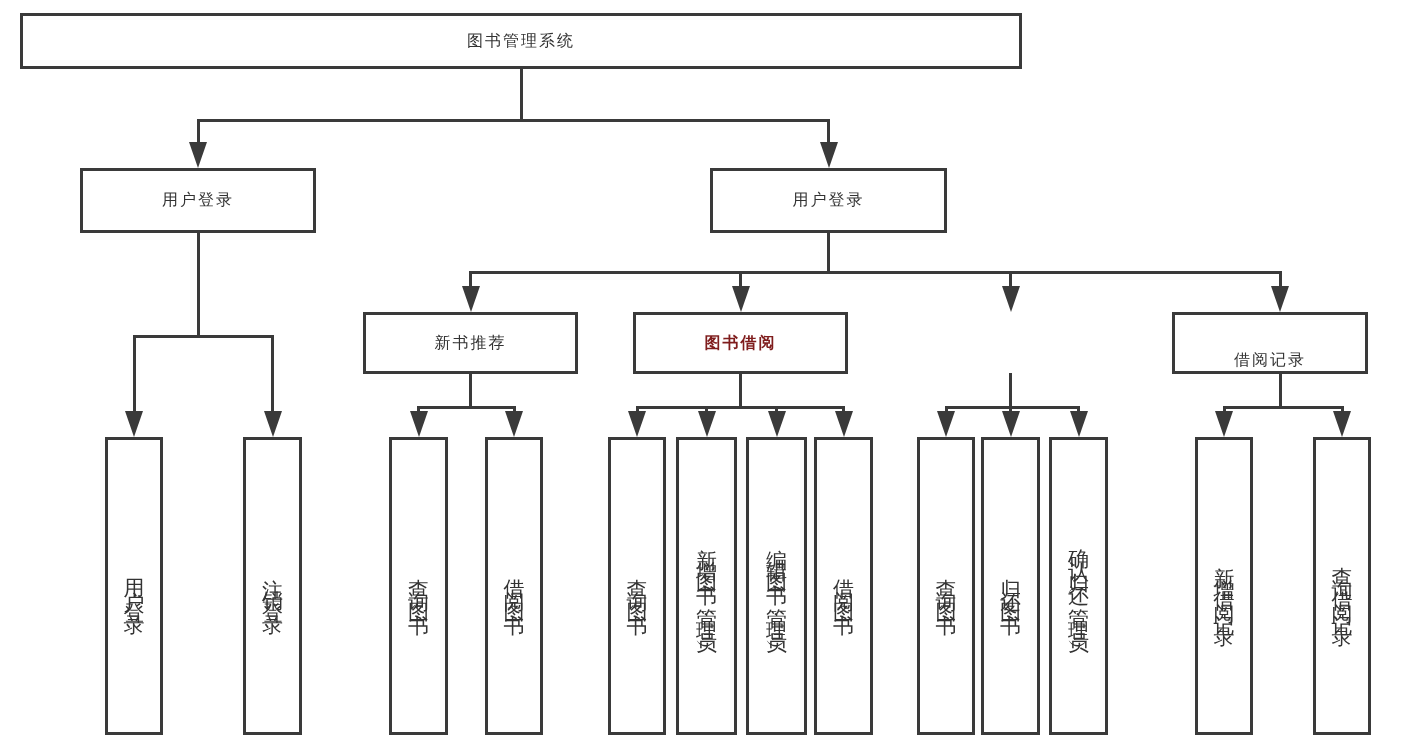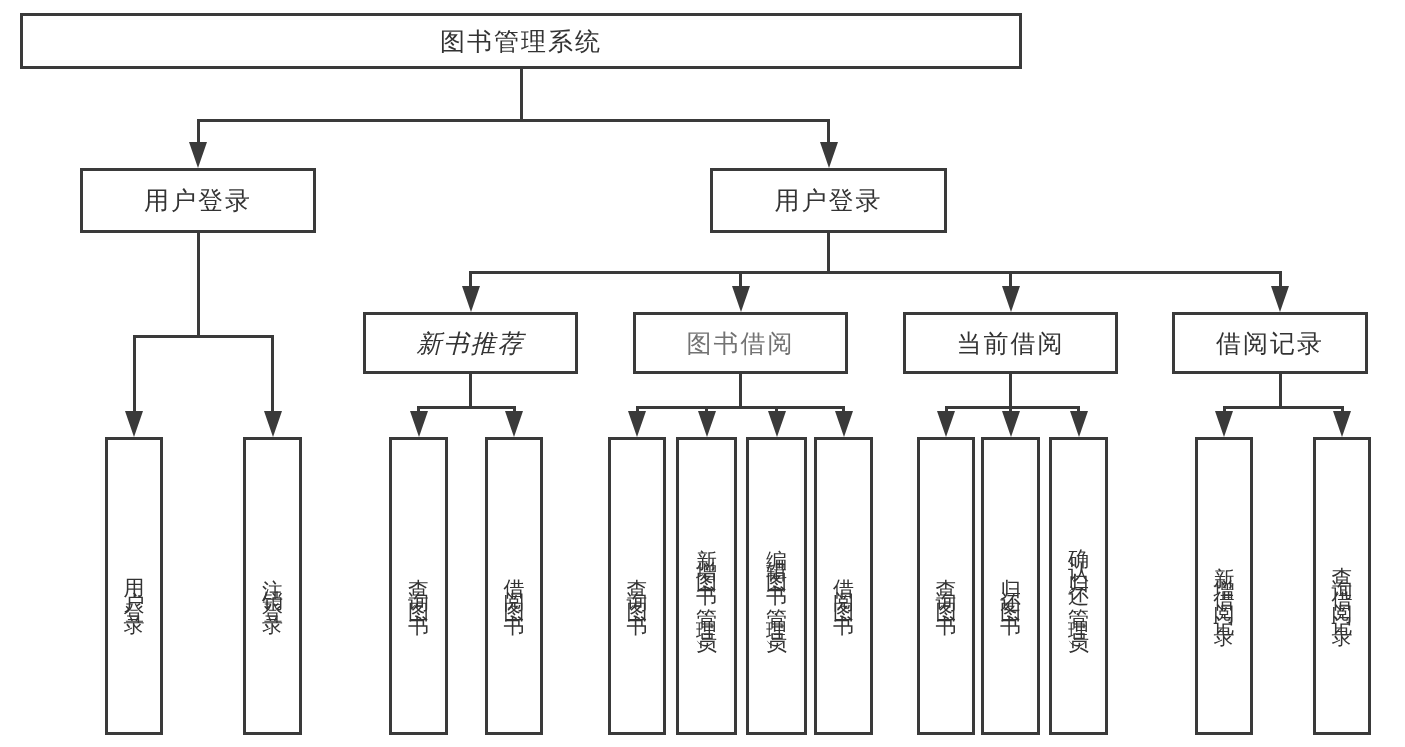--- a/index.html
+++ b/index.html
@@ -15,21 +15,21 @@
     box-sizing:border-box;
     background:#ffffff;
     border:3px solid #3a3a3a;
     display:flex;
     align-items:center;
     justify-content:center;
     z-index:2;
   }
   .node .lbl{
     color:#333333;
-    font-size:25px;
+    font-size:16px;
     letter-spacing:2px;
     white-space:nowrap;
   }
   .node.vert .lbl{
     writing-mode:vertical-rl;
     text-orientation:mixed;
     font-size:21px;
     letter-spacing:12px;
     white-space:normal;
   }
@@ -116,29 +116,26 @@
     <div class="node" style="left: 20px; top: 13px; width: 1002px; height: 56px; border-color: rgb(58, 58, 58);">
       <span class="lbl" style="color: rgb(51, 51, 51);">图书管理系统</span>
     </div>
     <div class="node" style="left: 80px; top: 168px; width: 236px; height: 65px; border-color: rgb(58, 58, 58);">
       <span class="lbl" style="color: rgb(51, 51, 51);">用户登录</span>
     </div>
     <div class="node" style="left: 710px; top: 168px; width: 237px; height: 65px; border-color: rgb(58, 58, 58);">
       <span class="lbl" style="color: rgb(51, 51, 51);">用户登录</span>
     </div>
     <div class="node" style="left: 363px; top: 312px; width: 215px; height: 62px; border-color: rgb(58, 58, 58);">
-      <span class="lbl" style="color: rgb(51, 51, 51); font-style: italic;">新书推荐</span>
+      <span class="lbl" style="color: rgb(51, 51, 51);">新书推荐</span>
     </div>
     <div class="node" style="left: 633px; top: 312px; width: 215px; height: 62px; border-color: rgb(58, 58, 58);">
-      <span class="lbl" style="color: #737373;">图书借阅</span>
+      <span class="lbl" style="color: #7f1d1d; font-weight: bold;">图书借阅</span>
     </div>
-    <div class="node" style="left: 903px; top: 312px; width: 215px; height: 62px; border-color: rgb(58, 58, 58);">
-      <span class="lbl" style="color: rgb(51, 51, 51);">当前借阅</span>
-    </div>
-    <div class="node" style="left: 1172px; top: 312px; width: 196px; height: 62px; border-color: rgb(58, 58, 58);">
+    <div class="node" style="left: 1172px; top: 312px; width: 196px; height: 62px; border-color: rgb(58, 58, 58); align-items: flex-end;">
       <span class="lbl" style="color: rgb(51, 51, 51);">借阅记录</span>
     </div>
     <div class="node vert" style="left: 105px; top: 437px; width: 58px; height: 298px; border-color: rgb(58, 58, 58);">
       <span class="lbl" style="color: rgb(51, 51, 51);">用户登录</span>
     </div>
     <div class="node vert" style="left: 243px; top: 437px; width: 59px; height: 298px; border-color: rgb(58, 58, 58);">
       <span class="lbl" style="color: rgb(51, 51, 51);">注销登录</span>
     </div>
     <div class="node vert" style="left: 389px; top: 437px; width: 59px; height: 298px; border-color: rgb(58, 58, 58);">
       <span class="lbl" style="color: rgb(51, 51, 51);">查询图书</span>

